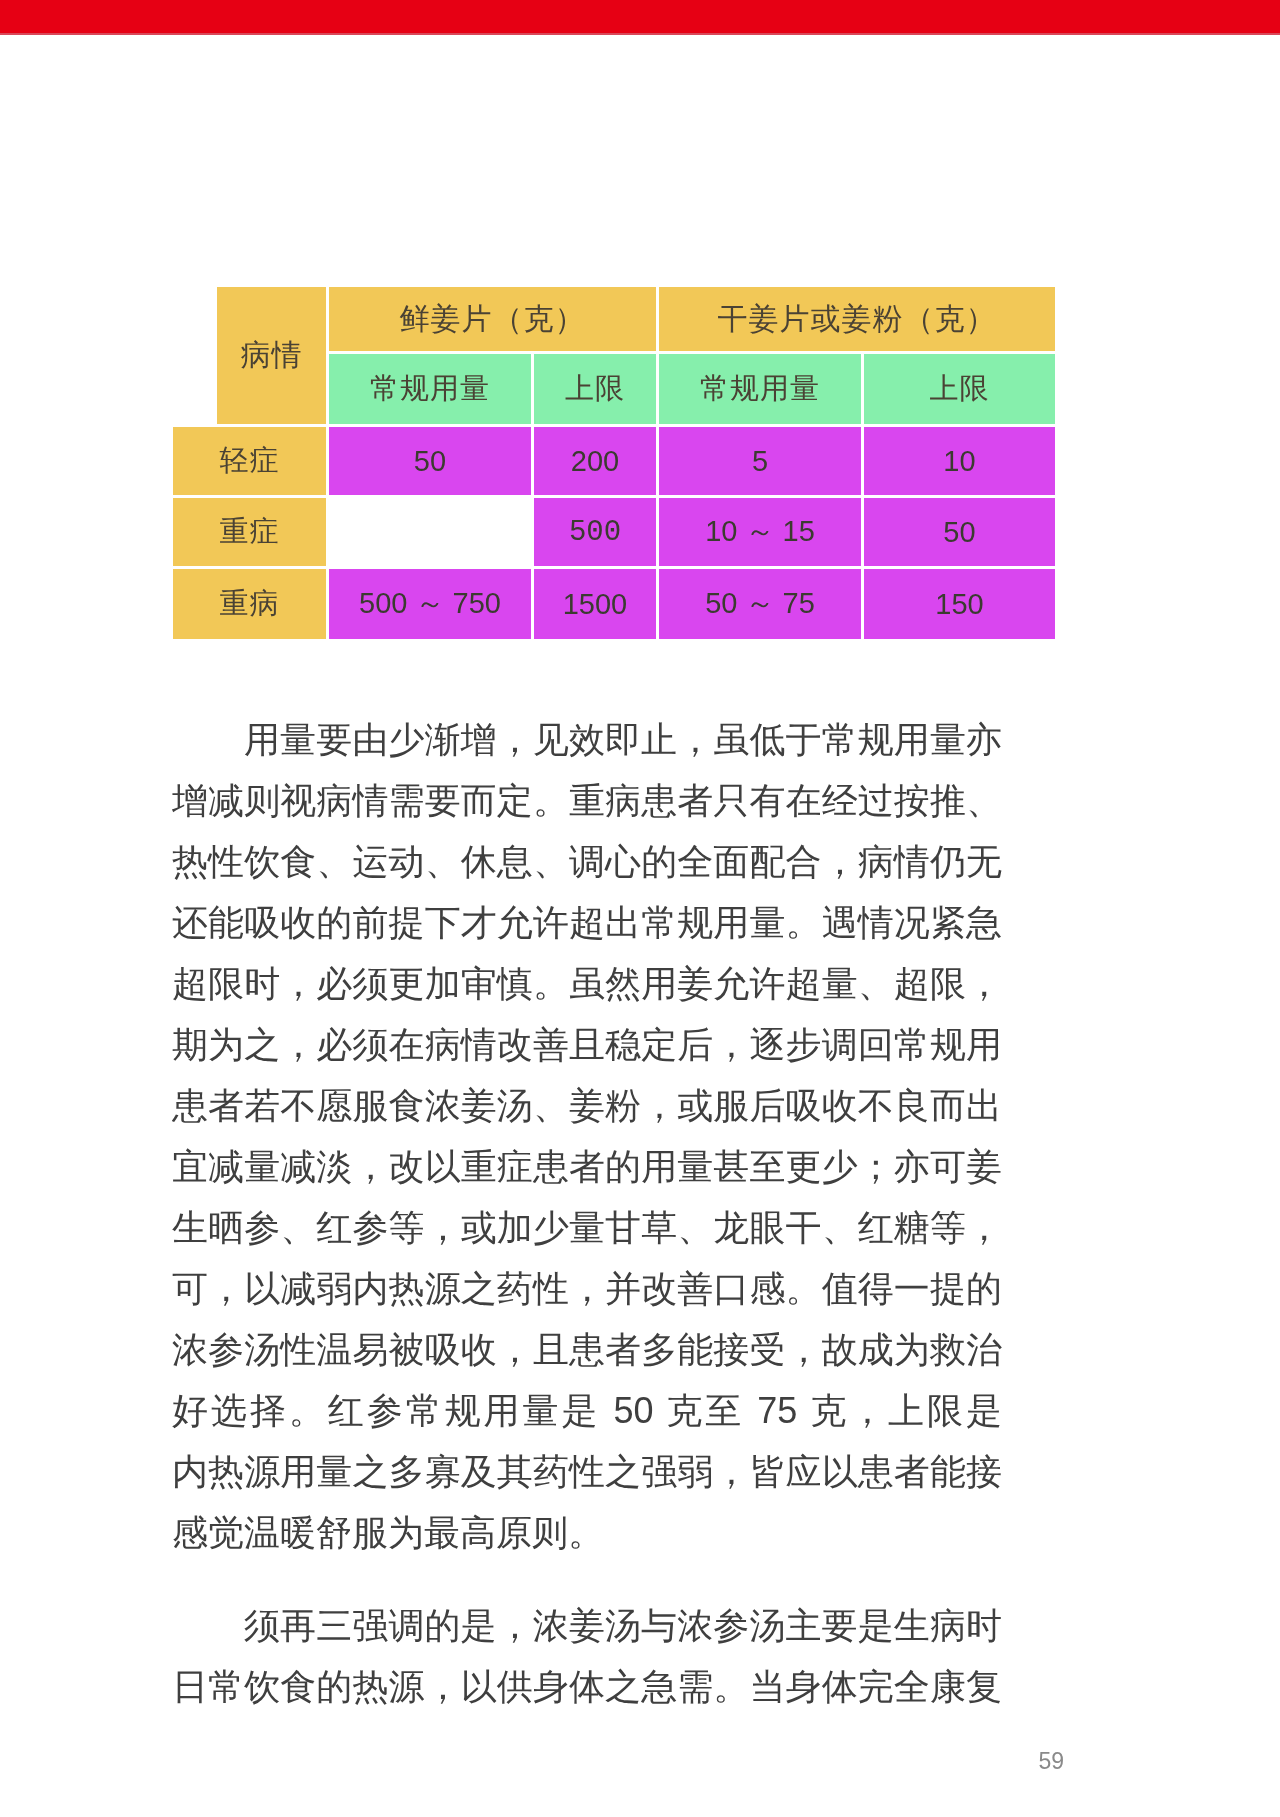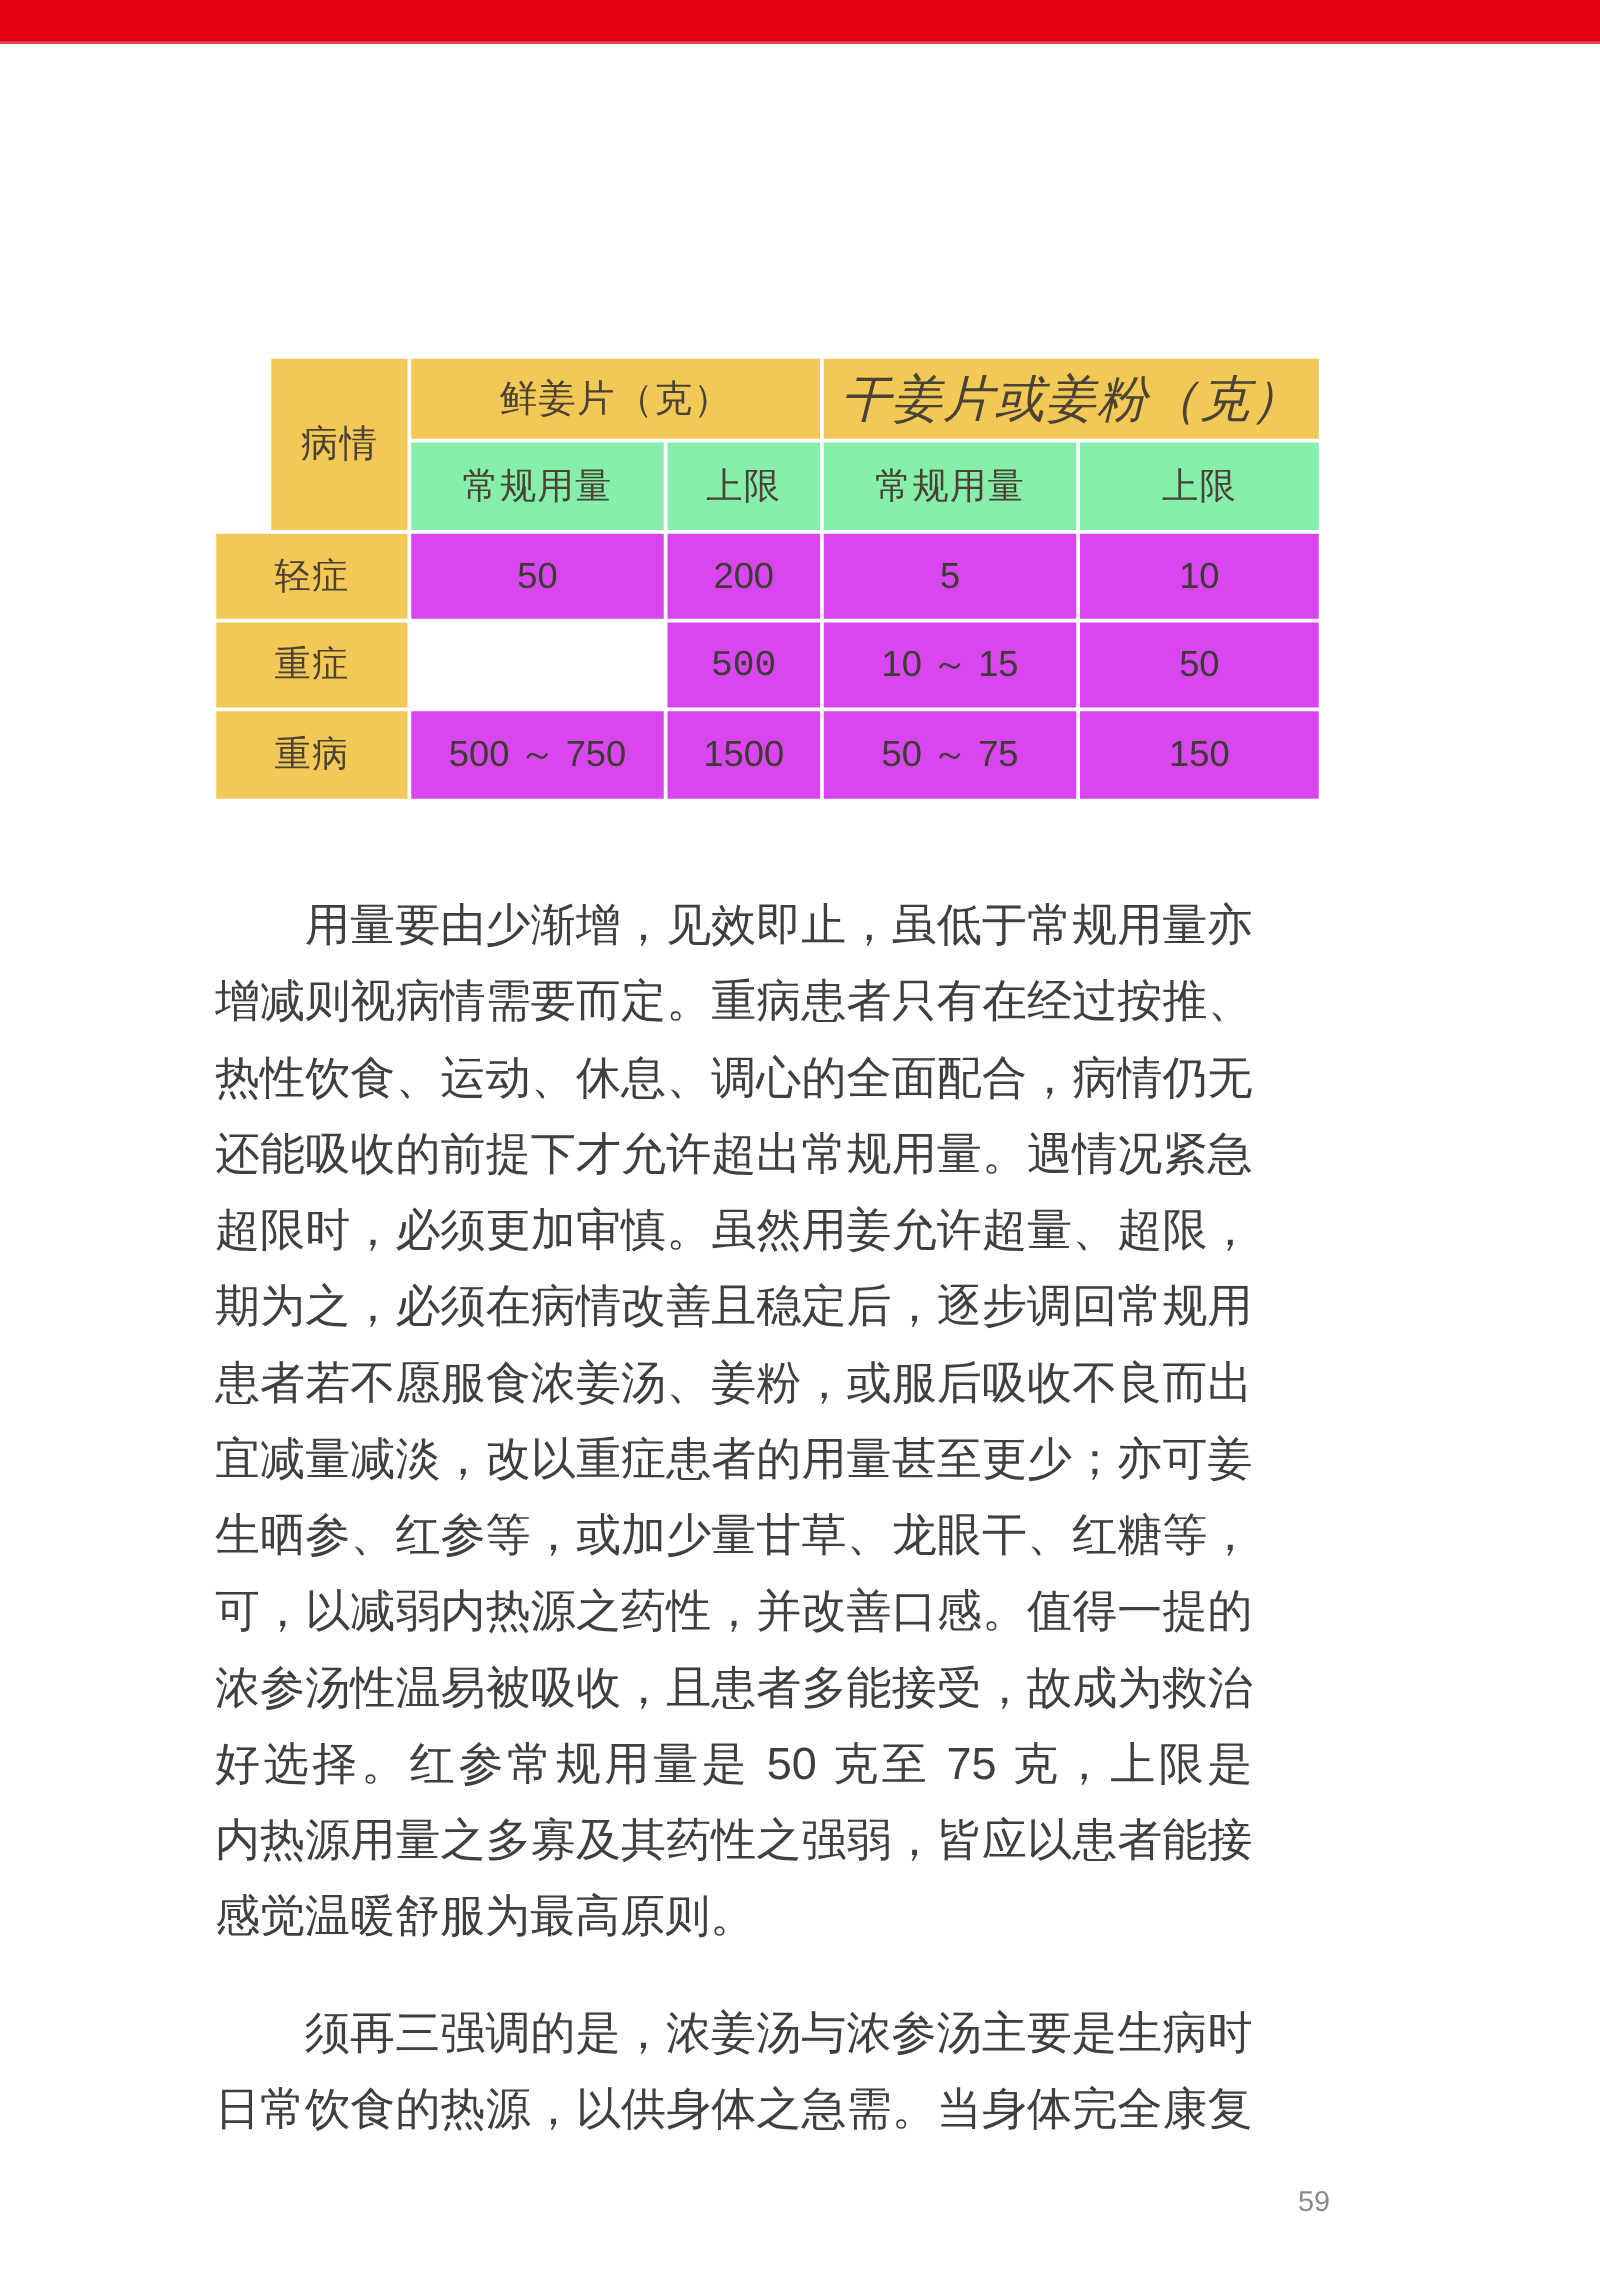--- a/index.html
+++ b/index.html
@@ -32,21 +32,21 @@
     display: flex; align-items: center; justify-content: center;
     color: #4a4234;
     font-size: 29px;
     letter-spacing: 1px;
   }
   .cell-gold  { background: #f2c857; }
   .cell-cream { background: #86efac; }
   .cell-data  { background: #d946ef; color: #3b3b30; letter-spacing: 0; }
   .corner-cell { grid-column: 1; grid-row: 1 / span 2; font-size: 30px; margin-left: 44px; }
   .group-a { grid-column: 2 / span 2; grid-row: 1; font-size: 30px; }
-  .group-b { grid-column: 4 / span 2; grid-row: 1; font-size: 40px; font-style: italic; }
+  .group-b { grid-column: 4 / span 2; grid-row: 1; font-size: 30px; }
 
   
   .body-text {
     position: absolute; left: 172px; top: 709px;
     width: 830px;
     color: #3f3f3f;
     font-size: 36px;
     line-height: 61px;
   }
   .para { margin: 0; }

